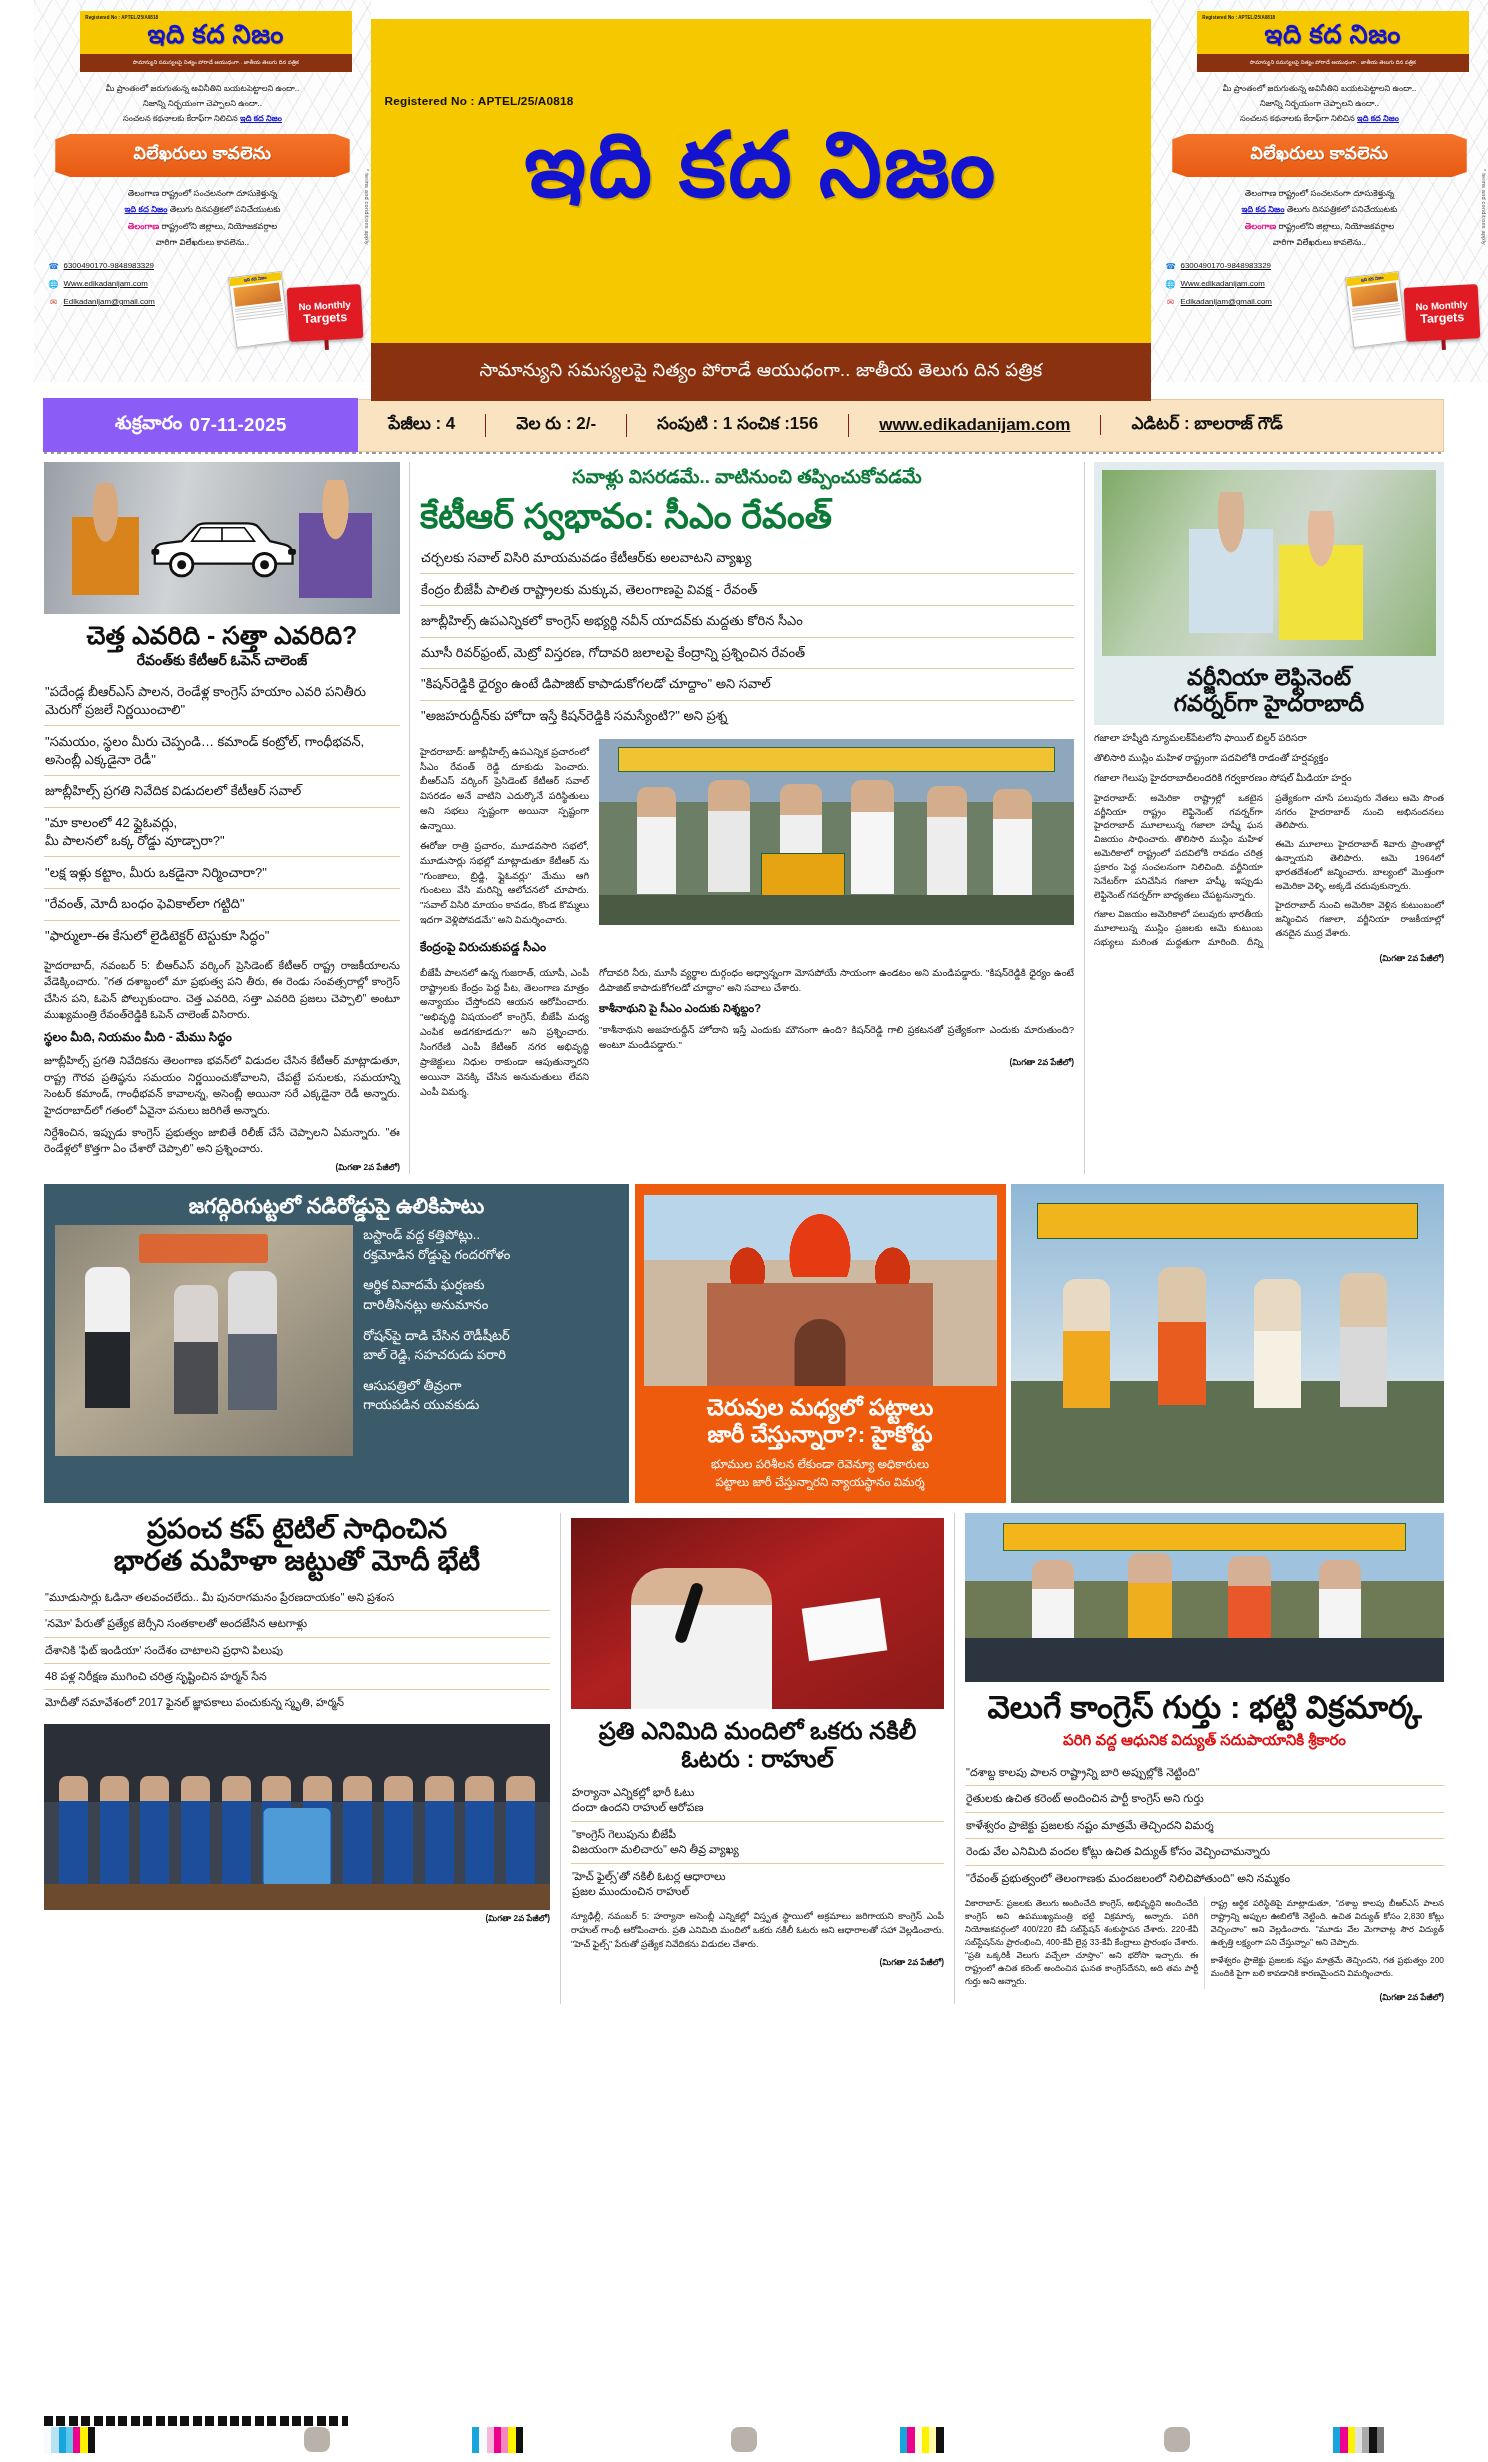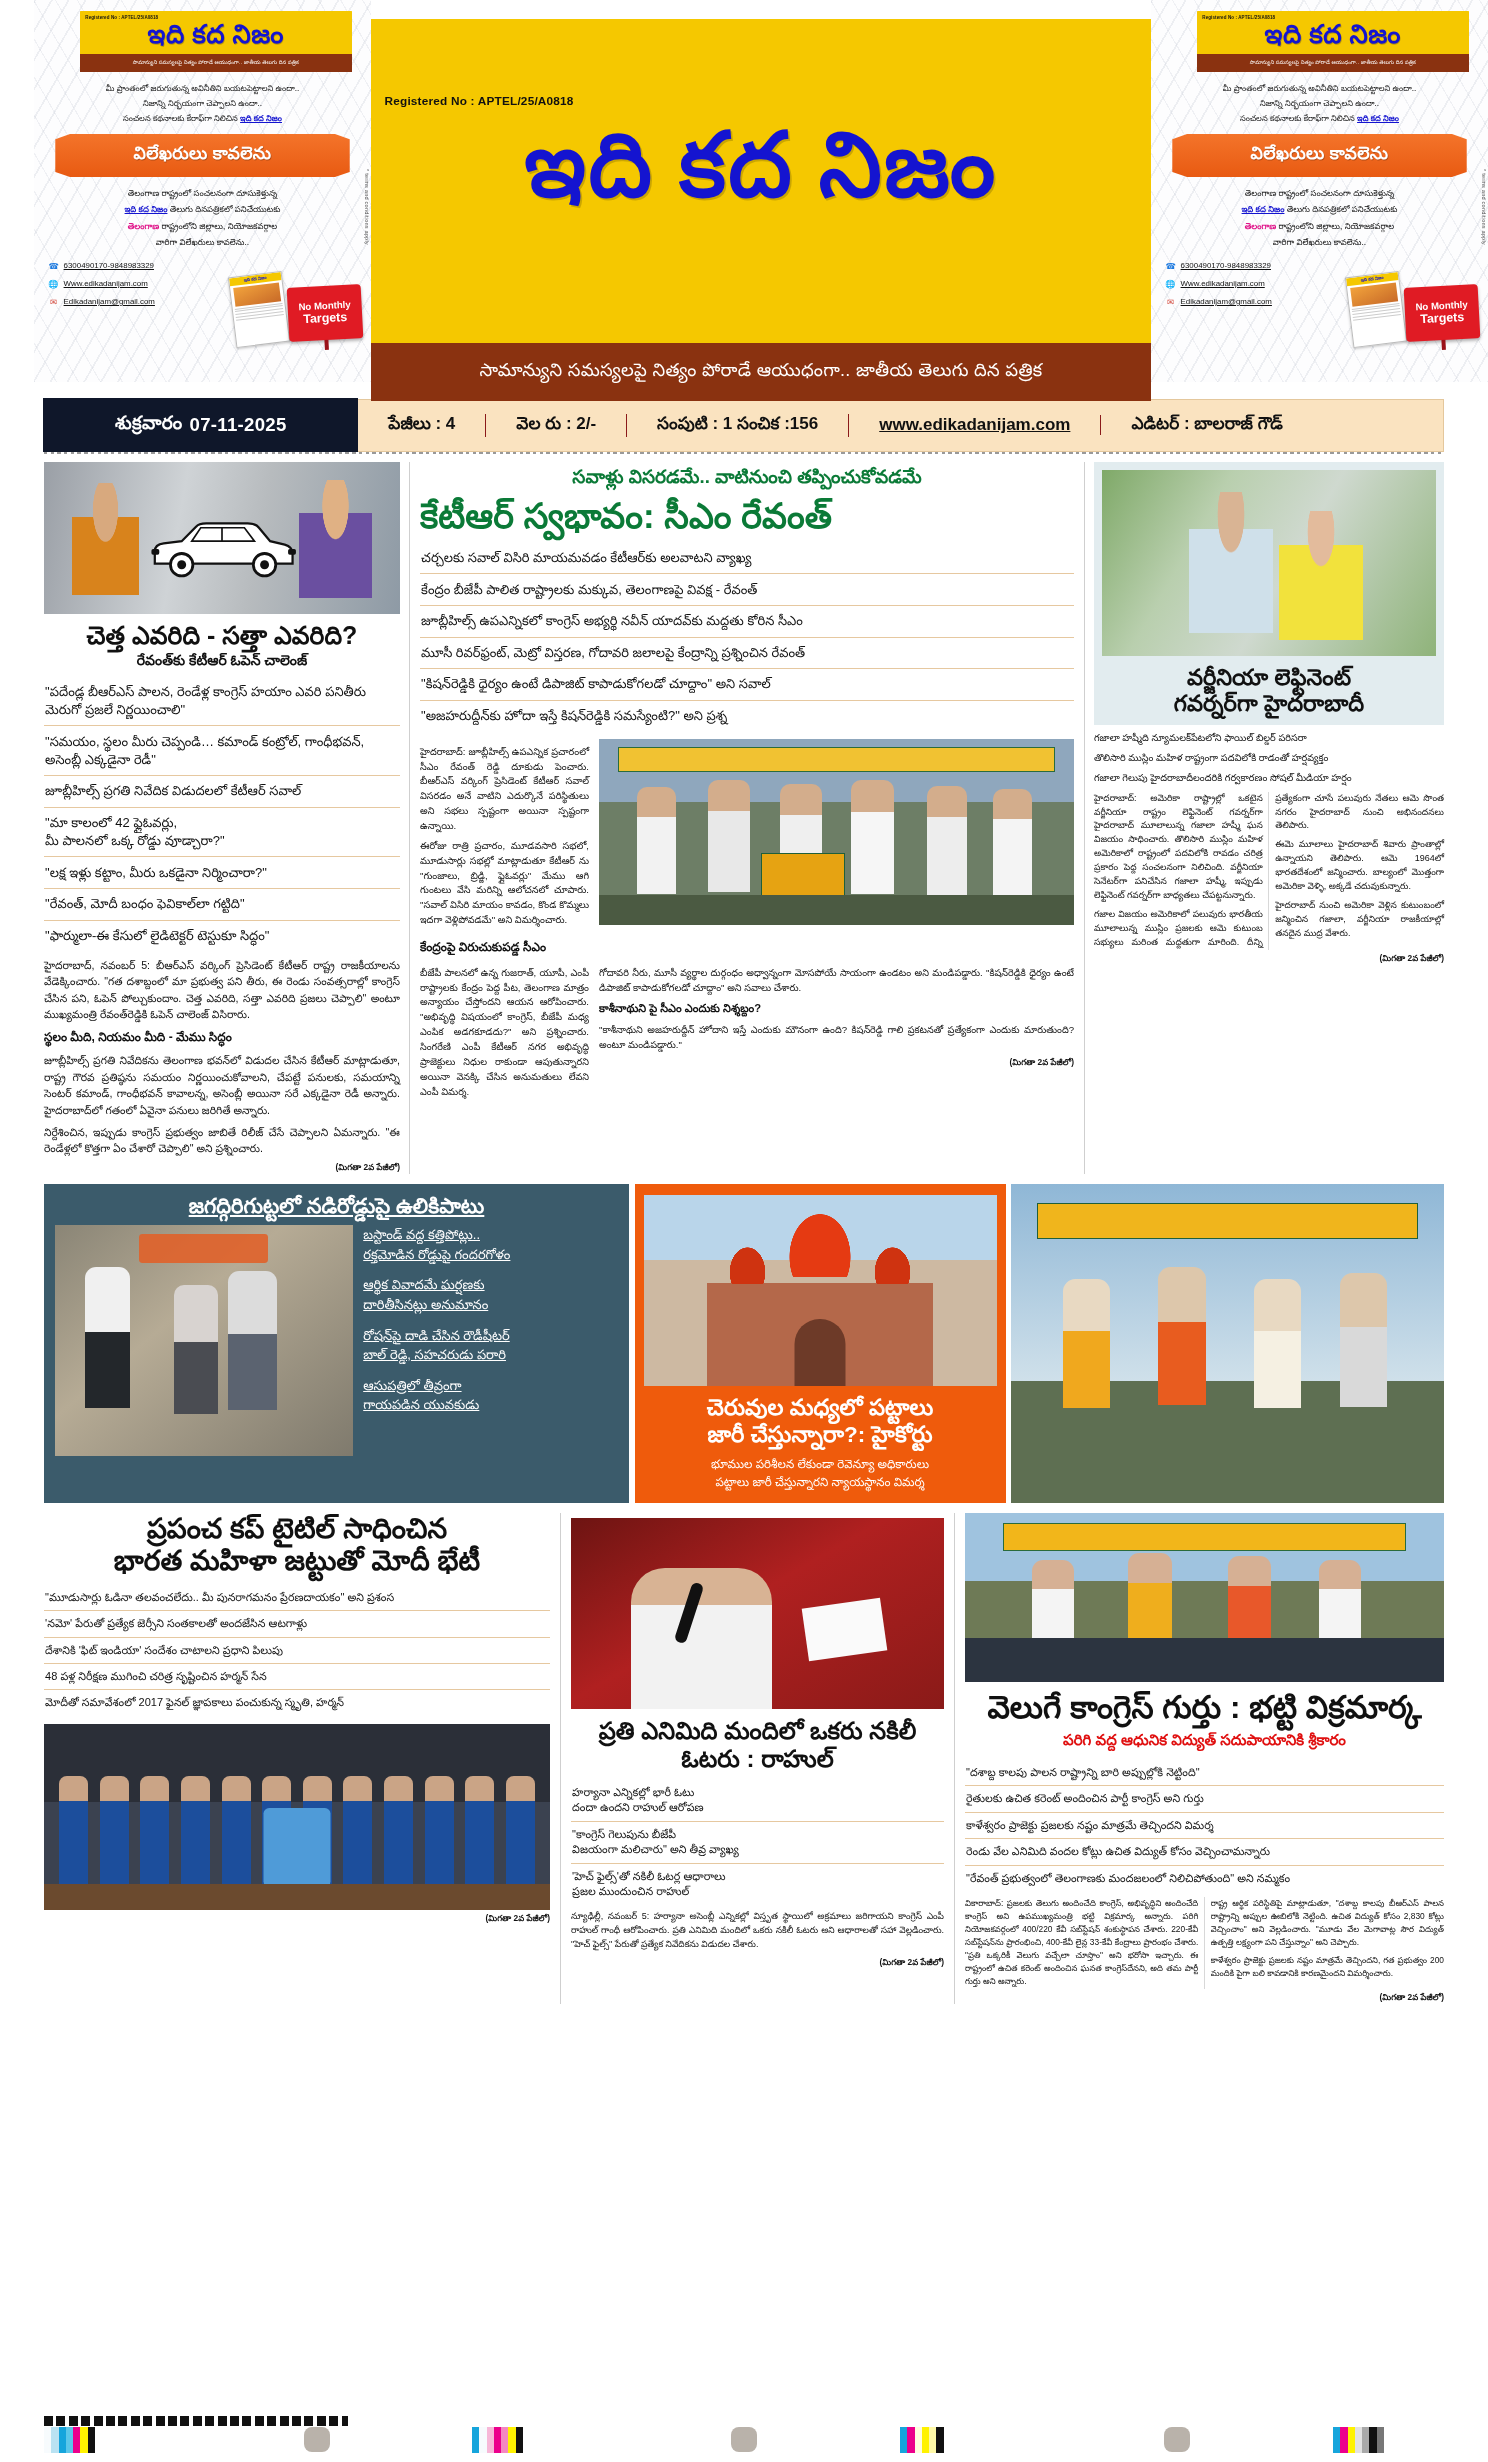--- a/index.html
+++ b/index.html
@@ -98,21 +98,21 @@
   }
   .mast-tagline {
     position: absolute; left: 0; right: 0; bottom: 0; height: 58px;
     background: #8a3210; color: #fff; display: flex; align-items: center; justify-content: center;
     font-size: 18px; letter-spacing: 0.3px;
   }
 
   
   .datebar { display: flex; align-items: stretch; height: 53px; margin: 4.5px 44px 0 44px; background: #fae3c0; border: 0.6px solid #e4c79c; }
   .date-red {
-    background: #0f172a; color: #fff; font-size: 18.6px; font-weight: bold;
+    background: #8b5cf6; color: #fff; font-size: 18.6px; font-weight: bold;
     display: flex; align-items: center; gap: 7px; padding: 0 14.6px; letter-spacing: 0.3px;
     margin: -1.7px 0 -1.7px -1.7px; min-width: 315px; justify-content: center;
   }
   .date-items { flex: 1; display: flex; align-items: center; color: #111; font-size: 17px; font-weight: bold; }
   .date-items .it { padding: 0 30px; border-right: 1.7px solid #8b1a1a; white-space: nowrap; }
   .date-items .it:last-child { border-right: none; }
   .date-items .url { text-decoration: underline; }
   .dotline { height: 2.8px; margin: 0 44px; background: repeating-linear-gradient(90deg,#999 0 3.4px, transparent 3.4px 6.7px); }
 
   
@@ -169,21 +169,21 @@
   .card-lt { background: #e2ecef; padding: 7.9px; }
   .card-lt .pic { height: 186px; background: linear-gradient(120deg,#7fa968 0%,#b9cfae 30%,#cfd9cf 55%,#8fb37a 100%); position: relative; overflow: hidden; }
   .card-lt .pic:before{ content:""; position:absolute; left:26%; top:12%; width:84px; height:141px;
     background: radial-gradient(ellipse at 50% 16%, #d9b494 0 22%, transparent 23%), linear-gradient(180deg,transparent 26%, #cfe0ea 26%); border-radius:27px 27px 0 0;}
   .card-lt .pic:after{ content:""; position:absolute; right:22%; top:22%; width:84px; height:129px;
     background: radial-gradient(ellipse at 50% 16%, #e3bb9c 0 22%, transparent 23%), linear-gradient(180deg,transparent 26%, #f2e23c 26%); border-radius:26px 26px 0 0;}
   .card-lt .ttl { font-size: 22.5px; font-weight: bold; color: #111; text-align: center; line-height: 1.15; margin-top: 9px; }
 
   
   .bandrow { display: flex; margin: 10px 44px 0 44px; gap: 5.6px; align-items: stretch; }
-  .band-blue { width: 585px; background: #3b5b6b; color: #fff; padding: 10px 11.2px 7.9px 11.2px; position: relative; text-decoration: underline; }
+  .band-blue { width: 585px; background: #3b5b6b; color: #fff; padding: 10px 11.2px 7.9px 11.2px; position: relative; }
   .band-blue .bh { font-size: 21px; font-weight: bold; text-align: center; line-height: 1.12; }
   .band-blue .inner { display: flex; gap: 10px; margin-top: 7.9px; }
   .band-blue .pic { width: 298px; height: 231px; background: linear-gradient(140deg,#8a8576 0%,#b6ab95 40%,#7f7a6d 100%); position: relative; overflow: hidden;}
   .band-blue .pic .p1{position:absolute;left:10%;top:18%;width:45px;height:141px;background:linear-gradient(180deg,#f0f0f0 0 46%, #23272b 46%);border-radius:11.2px 11.2px 0 0;}
   .band-blue .pic .p2{position:absolute;left:40%;top:26%;width:44px;height:129px;background:linear-gradient(180deg,#d8d3d0 0 44%, #4a4c52 44%);border-radius:10px 10px 0 0;}
   .band-blue .pic .p3{position:absolute;left:58%;top:20%;width:49px;height:139px;background:linear-gradient(180deg,#dcdcdc 0 45%, #5b6370 45%);border-radius:11.2px 11.2px 0 0;}
   .band-blue .pic .awn{position:absolute;left:28%;top:4%;width:129px;height:29px;background:#e0622a;border-radius:3.4px;opacity:.9;}
   .band-blue .bl { flex: 1; font-size: 13px; line-height: 1.5; }
   .band-blue .bl .ln { margin-bottom: 11.2px; }
 

